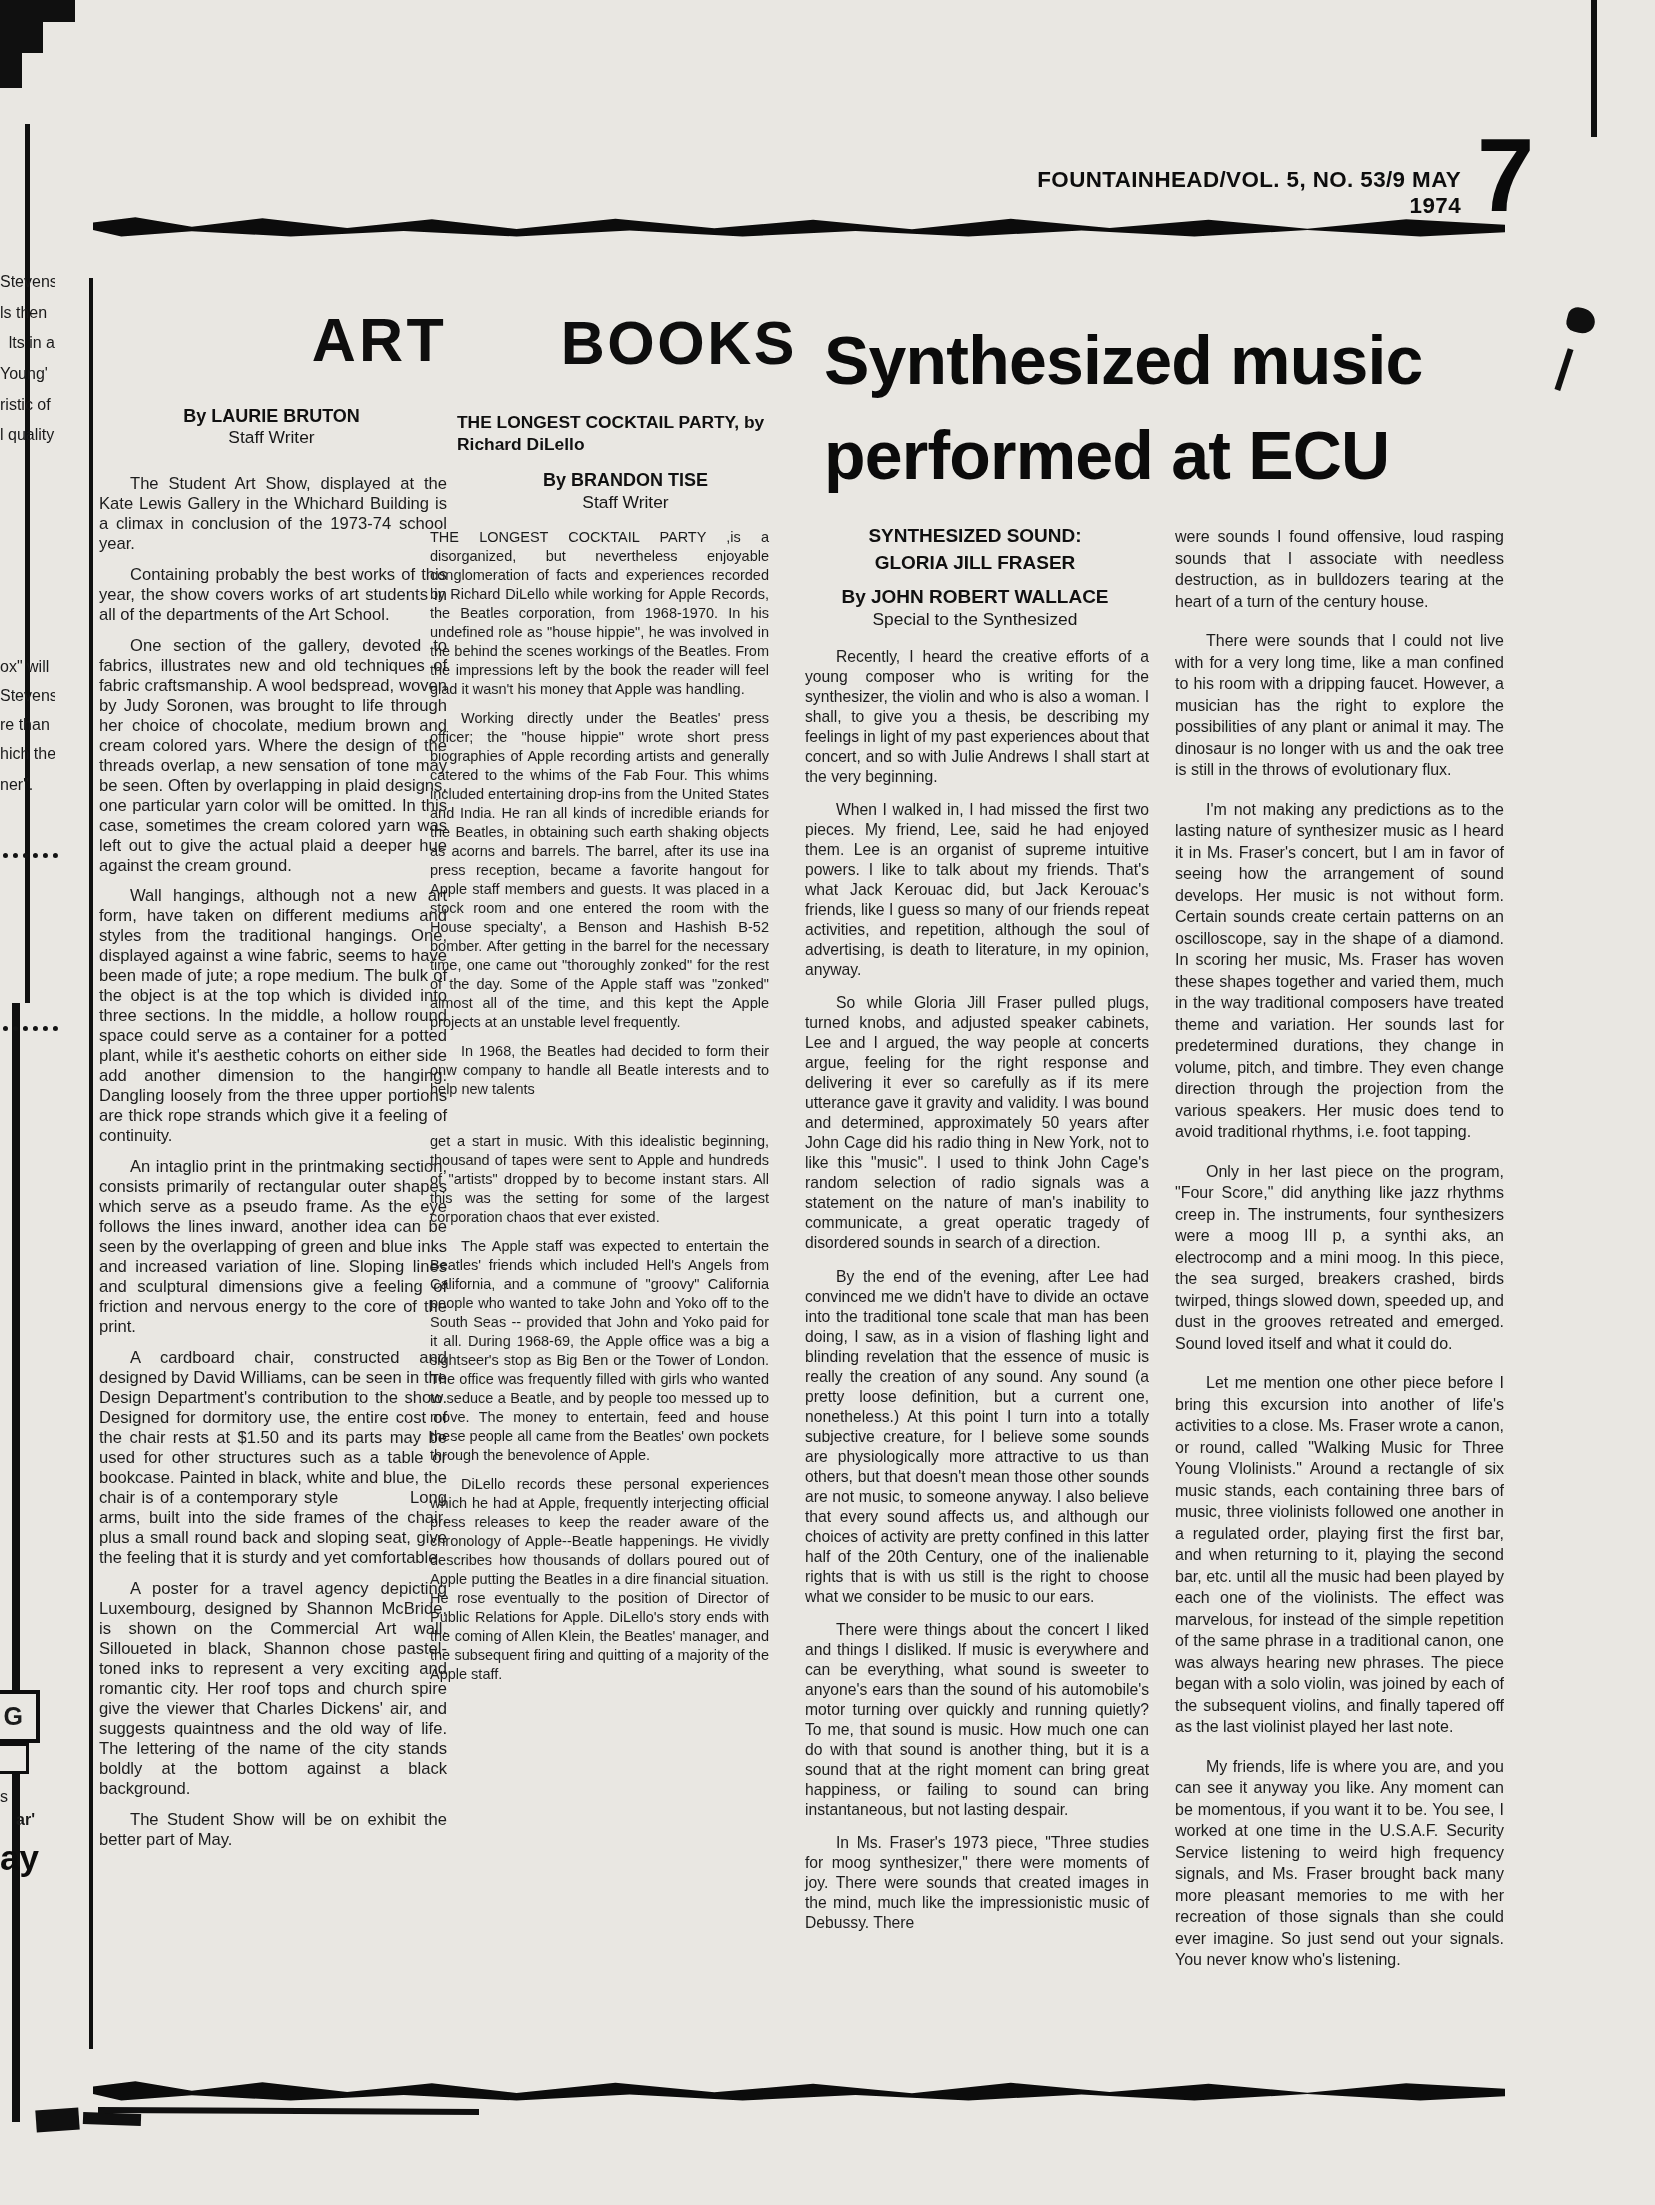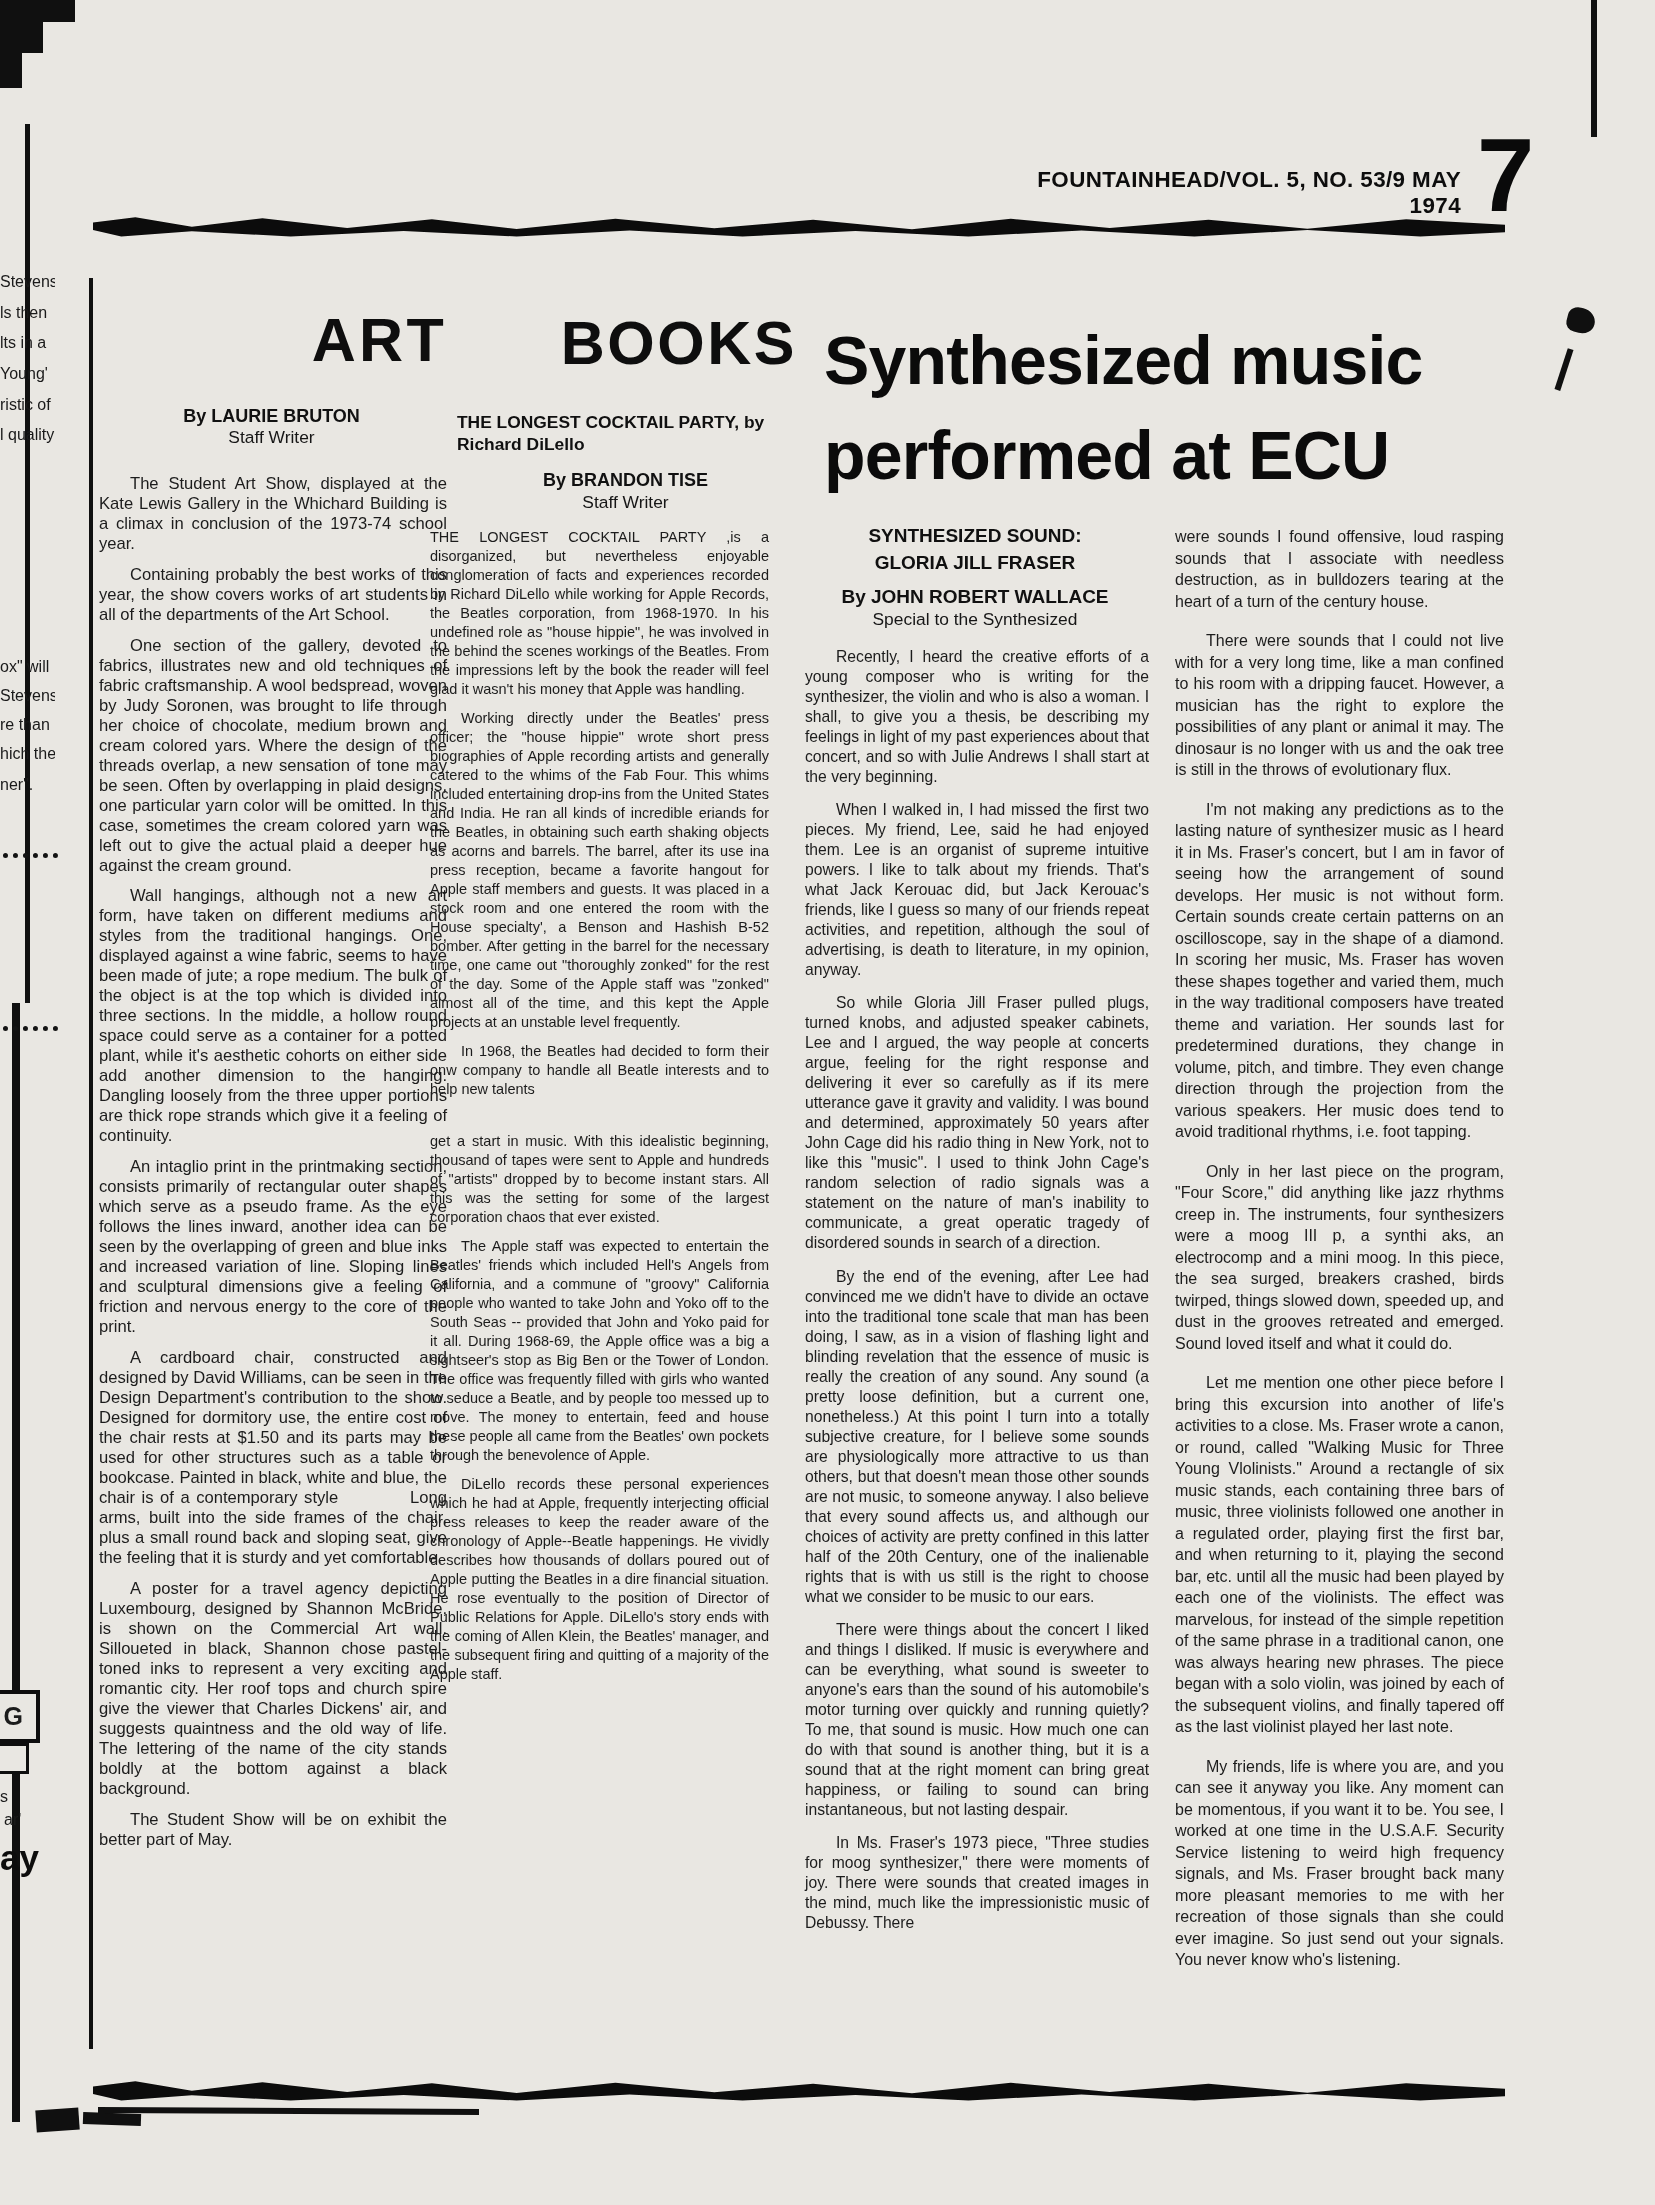--- a/index.html
+++ b/index.html
@@ -57,35 +57,35 @@
   <div class="abs ink" style="left:1561px;top:348px;width:5.8px;height:43px;transform:rotate(18deg);"></div>
 
   <div class="abs ink" style="left:89px;top:278px;width:4.1px;height:1771px;"></div>
 
   <div class="abs publine" style="left:1026px;top:167px;width:435px;">FOUNTAINHEAD/VOL. 5, NO. 53/9 MAY 1974</div>
   <div class="abs pagenum" style="left:1477px;top:124px;">7</div>
   <div class="abs rule" style="left:93px;top:215px;width:1412px;height:21.5px;"></div>
 
   <div class="abs frag" style="left:0;top:273px;">Stevens'</div>
   <div class="abs frag" style="left:0;top:304px;">ls then</div>
-  <div class="abs frag" style="left:0;top:334px;">lts in a</div>
+  <div class="abs frag" style="left:0;top:334px;text-align:right;">lts in a</div>
   <div class="abs frag" style="left:0;top:365px;">Young'</div>
   <div class="abs frag" style="left:0;top:396px;">ristic of</div>
   <div class="abs frag" style="left:0;top:426px;">l quality</div>
   <div class="abs frag" style="left:0;top:658px;">ox" will</div>
   <div class="abs frag" style="left:0;top:687px;">Stevens</div>
   <div class="abs frag" style="left:0;top:716px;">re than</div>
   <div class="abs frag" style="left:0;top:745px;">hich the</div>
   <div class="abs frag" style="left:0;top:776px;">ner".</div>
   <div class="abs dotted-row" style="left:-6.6px;top:853px;"></div>
   <div class="abs dotted-row" style="left:-6.6px;top:1026px;"></div>
   <div class="abs gbox" style="left:-13.2px;top:1690px;">G</div>
   <div class="abs gbox2" style="left:-13.2px;top:1743px;"></div>
   <div class="abs frag" style="left:0;top:1788px;">s</div>
-  <div class="abs frag" style="left:4px;top:1811px;">ar'</div>
+  <div class="abs frag" style="left:16px;top:1811px;font-weight:bold;">ar'</div>
   <div class="abs frag-big" style="position:absolute;left:0;top:1838px;">ay</div>
 
   <div class="abs sec-head" style="left:96px;top:305px;width:351px;">ART</div>
   <div class="abs byline" style="left:96px;top:406px;width:351px;">By LAURIE BRUTON</div>
   <div class="abs role" style="left:96px;top:427px;width:351px;">Staff Writer</div>
   <div class="abs col col-art" style="left:99px;top:474px;width:348px;">
     <p>The Student Art Show, displayed at the Kate Lewis Gallery in the Whichard Building is a climax in conclusion of the 1973-74 school year.</p>
     <p>Containing probably the best works of this year, the show covers works of art students in all of the departments of the Art School.</p>
     <p>One section of the gallery, devoted to fabrics, illustrates new and old techniques of fabric craftsmanship. A wool bedspread, woven by Judy Soronen, was brought to life through her choice of chocolate, medium brown and cream colored yars. Where the design of the threads overlap, a new sensation of tone may be seen. Often by overlapping in plaid designs, one particular yarn color will be omitted. In this case, sometimes the cream colored yarn was left out to give the actual plaid a deeper hue against the cream ground.</p>
     <p>Wall hangings, although not a new art form, have taken on different mediums and styles from the traditional hangings. One, displayed against a wine fabric, seems to have been made of jute; a rope medium. The bulk of the object is at the top which is divided into three sections. In the middle, a hollow round space could serve as a container for a potted plant, while it's aesthetic cohorts on either side add another dimension to the hanging. Dangling loosely from the three upper portions are thick rope strands which give it a feeling of continuity.</p>

